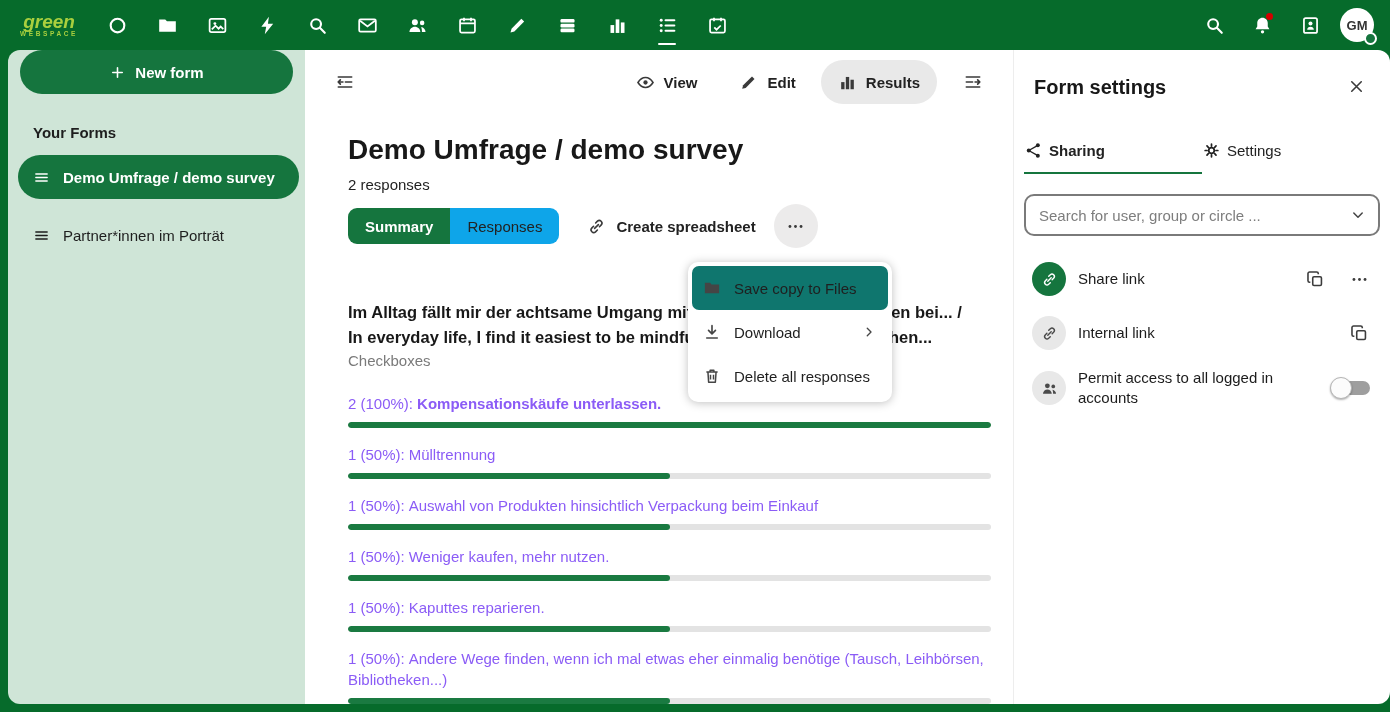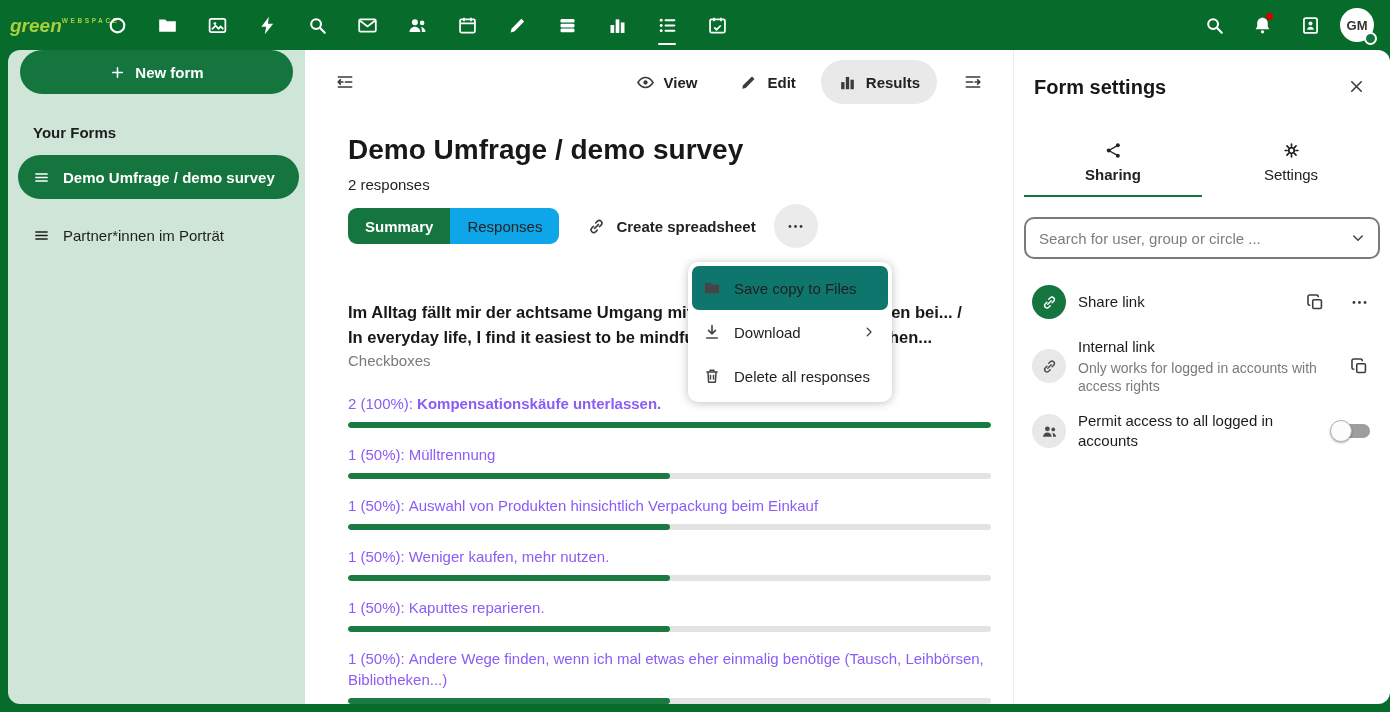--- a/index.html
+++ b/index.html
@@ -12,21 +12,21 @@
     width:1390px;height:712px;overflow:hidden;position:relative;
     background:var(--topbar);
     font-family:"Liberation Sans","DejaVu Sans",sans-serif;color:#222;
   }
   button{font-family:inherit;cursor:pointer}
   .icon{display:inline-flex;align-items:center;justify-content:center;line-height:1}
   .icon svg{width:1em;height:1em;display:block}
 
   
   .topbar{height:50px;display:flex;align-items:center;padding:0 6px 0 10px;background:var(--topbar)}
-  .logo{width:78px;display:flex;flex-direction:row;align-items:flex-start;color:var(--logo);cursor:pointer}
+  .logo{width:78px;display:flex;flex-direction:column;align-items:center;color:var(--logo);cursor:pointer}
   .logo-main{font-size:19px;font-weight:700;line-height:17px;font-style:italic}
   .logo-sub{font-size:6.5px;letter-spacing:2.6px;font-weight:700}
   .app-icons{display:flex;margin-left:4px}
   .app-btn{width:50px;height:50px;display:flex;align-items:center;justify-content:center;background:none;border:none;color:#fff;position:relative}
   .app-btn .icon{font-size:21px}
   .app-btn.active::after{content:"";position:absolute;bottom:5px;left:50%;transform:translateX(-50%);width:18px;height:2px;background:#fff;border-radius:1px}
   .topbar-right{margin-left:auto;display:flex;align-items:center}
   .tb-btn{width:48px;height:50px;background:none;border:none;color:#fff;display:flex;align-items:center;justify-content:center;position:relative}
   .tb-btn .icon{font-size:21px}
   .badge{position:absolute;top:13px;right:13px;width:7px;height:7px;border-radius:50%;background:var(--badge)}
@@ -90,21 +90,21 @@
   .menu-item .icon{font-size:18px;color:#454545;flex-shrink:0}
   .menu-item .mi-label{flex:1;white-space:nowrap}
   .menu-item .chev{font-size:16px;color:#454545}
 
   
   .rp-head{display:flex;align-items:flex-start;justify-content:space-between;padding:14px 2px 0 10px}
   .rp-title{margin:12px 0 0;font-size:20px;font-weight:700;color:#181818}
   .rp-close{width:44px;height:44px;border:none;background:none;border-radius:22px;color:#3a3a3a;display:flex;align-items:center;justify-content:center}
   .rp-close .icon{font-size:19px}
   .rp-tabs{display:flex;margin-top:24px}
-  .rp-tab{flex:1;display:flex;flex-direction:column;align-items:center;gap:6px;padding:9px 0 12px;border:none;background:none;border-bottom:2px solid transparent;font-size:15px;color:#222}
+  .rp-tab{flex:1;display:flex;flex-direction:row;align-items:center;gap:6px;padding:9px 0 12px;border:none;background:none;border-bottom:2px solid transparent;font-size:15px;color:#222}
   .rp-tab .icon{font-size:19px;color:#222}
   .rp-tab.active{border-bottom-color:var(--brand);font-weight:700}
   .rp-search{position:relative;margin-top:20px}
   .rp-search input{width:100%;height:42px;border:2px solid #7a7a7a;border-radius:10px;padding:0 42px 0 13px;font-size:15px;color:#333;background:#fff;font-family:inherit}
   .rp-search input::placeholder{color:#7d7d7d}
   .chev-abs{position:absolute;right:13px;top:12px;font-size:18px;color:#444}
   .share-list{margin-top:16px}
   .share-row{display:flex;align-items:center;gap:12px;padding:8px 2px 8px 8px}
   .share-avatar{width:34px;height:34px;border-radius:50%;display:flex;align-items:center;justify-content:center;flex-shrink:0}
   .share-avatar.green{background:var(--brand);color:#fff}
@@ -539,21 +539,20 @@
         <span class="share-avatar gray">
           <span class="icon">
               <svg viewBox="0 0 24 24" fill="none" aria-hidden="true">
                 <path d="m9.6 14.4 4.8-4.8" stroke="currentColor" stroke-width="2" stroke-linecap="round"></path>
                 <path d="M8.3 11.7 6 14a3.4 3.4 0 0 0 4.8 4.8l2.3-2.3M15.7 12.3 18 10a3.4 3.4 0 0 0-4.8-4.8l-2.3 2.3" stroke="currentColor" stroke-width="2" stroke-linecap="round"></path>
               </svg>
             </span>
         </span>
         <div class="share-main">
           <div class="share-label">Internal link</div>
-          <div class="share-sub">Only works for logged in accounts with access rights</div>
         </div>
         <div class="share-actions">
           <button class="sa-btn">
             <span class="icon">
                 <svg viewBox="0 0 24 24" fill="none" aria-hidden="true">
                   <rect x="8.5" y="8.5" width="11" height="11" rx="1.6" stroke="currentColor" stroke-width="2"></rect>
                   <path d="M5.5 15.5h-1a2 2 0 0 1-2-2v-9a2 2 0 0 1 2-2h9a2 2 0 0 1 2 2v1" stroke="currentColor" stroke-width="2"></path>
                 </svg>
               </span>
           </button>

